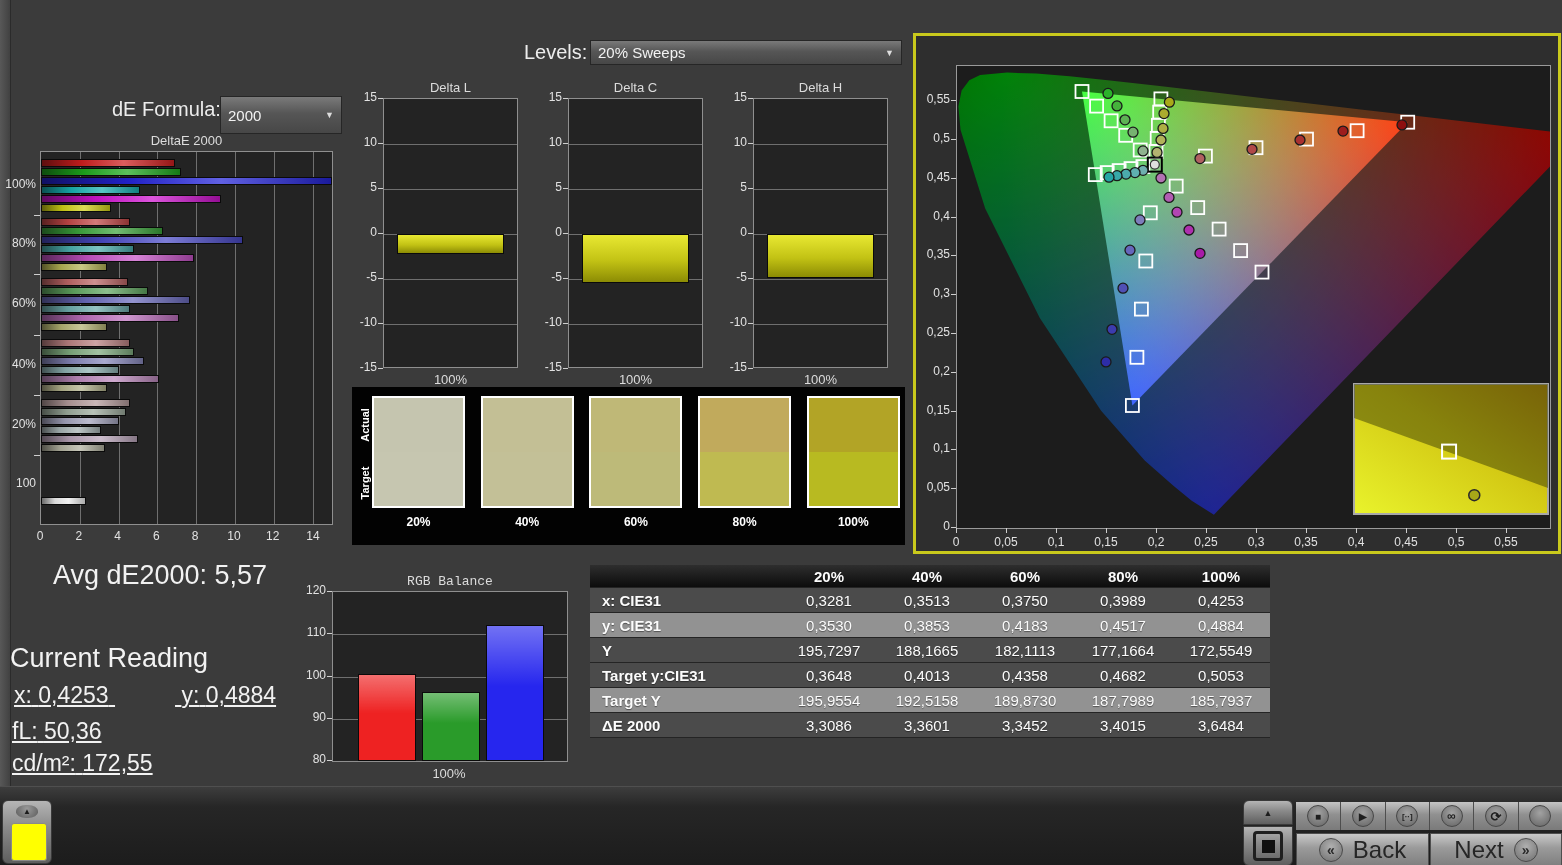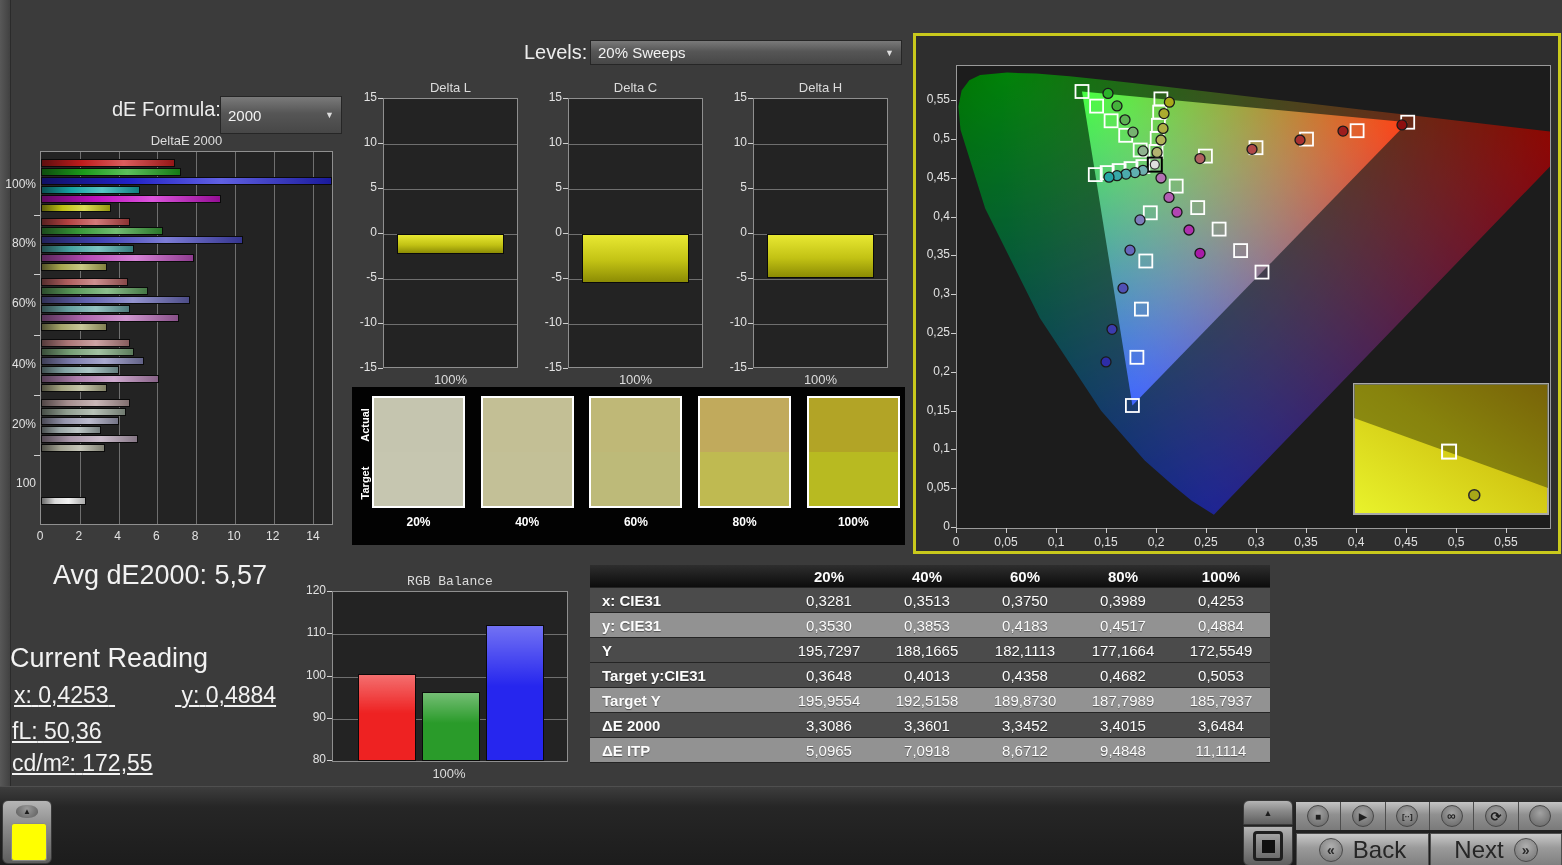--- a/index.html
+++ b/index.html
@@ -504,28 +504,20 @@
           <td>185,7937</td>
         </tr>
         <tr class="row-dark">
           <td class="rowlabel">ΔE 2000</td>
           <td>3,3086</td>
           <td>3,3601</td>
           <td>3,3452</td>
           <td>3,4015</td>
           <td>3,6484</td>
         </tr>
-        <tr class="row-light">
-          <td class="rowlabel">ΔE ITP</td>
-          <td>5,0965</td>
-          <td>7,0918</td>
-          <td>8,6712</td>
-          <td>9,4848</td>
-          <td>11,1114</td>
-        </tr>
       </tbody>
   </table>
 
   <div class="abs bottom-bar">
     <div class="abs gray-btn" style="left:2px;top:13px;width:50px;height:64px;border-radius:6px;">
       <div style="position:absolute;left:50%;top:4px;transform:translateX(-50%);width:22px;height:13px;border-radius:45%;background:radial-gradient(circle at 50% 30%,#9a9a9a,#5c5c5c);display:flex;align-items:center;justify-content:center;font-size:8px;color:#1c1c1c;">▲</div>
       <div id="pattern-swatch" style="position: absolute; left: 8px; top: 22px; width: 34px; height: 36px; border-radius: 3px; border: 1px solid rgb(138, 138, 138); background: rgb(255, 255, 0);"></div>
     </div>
     <div id="level-buttons"></div>
 

